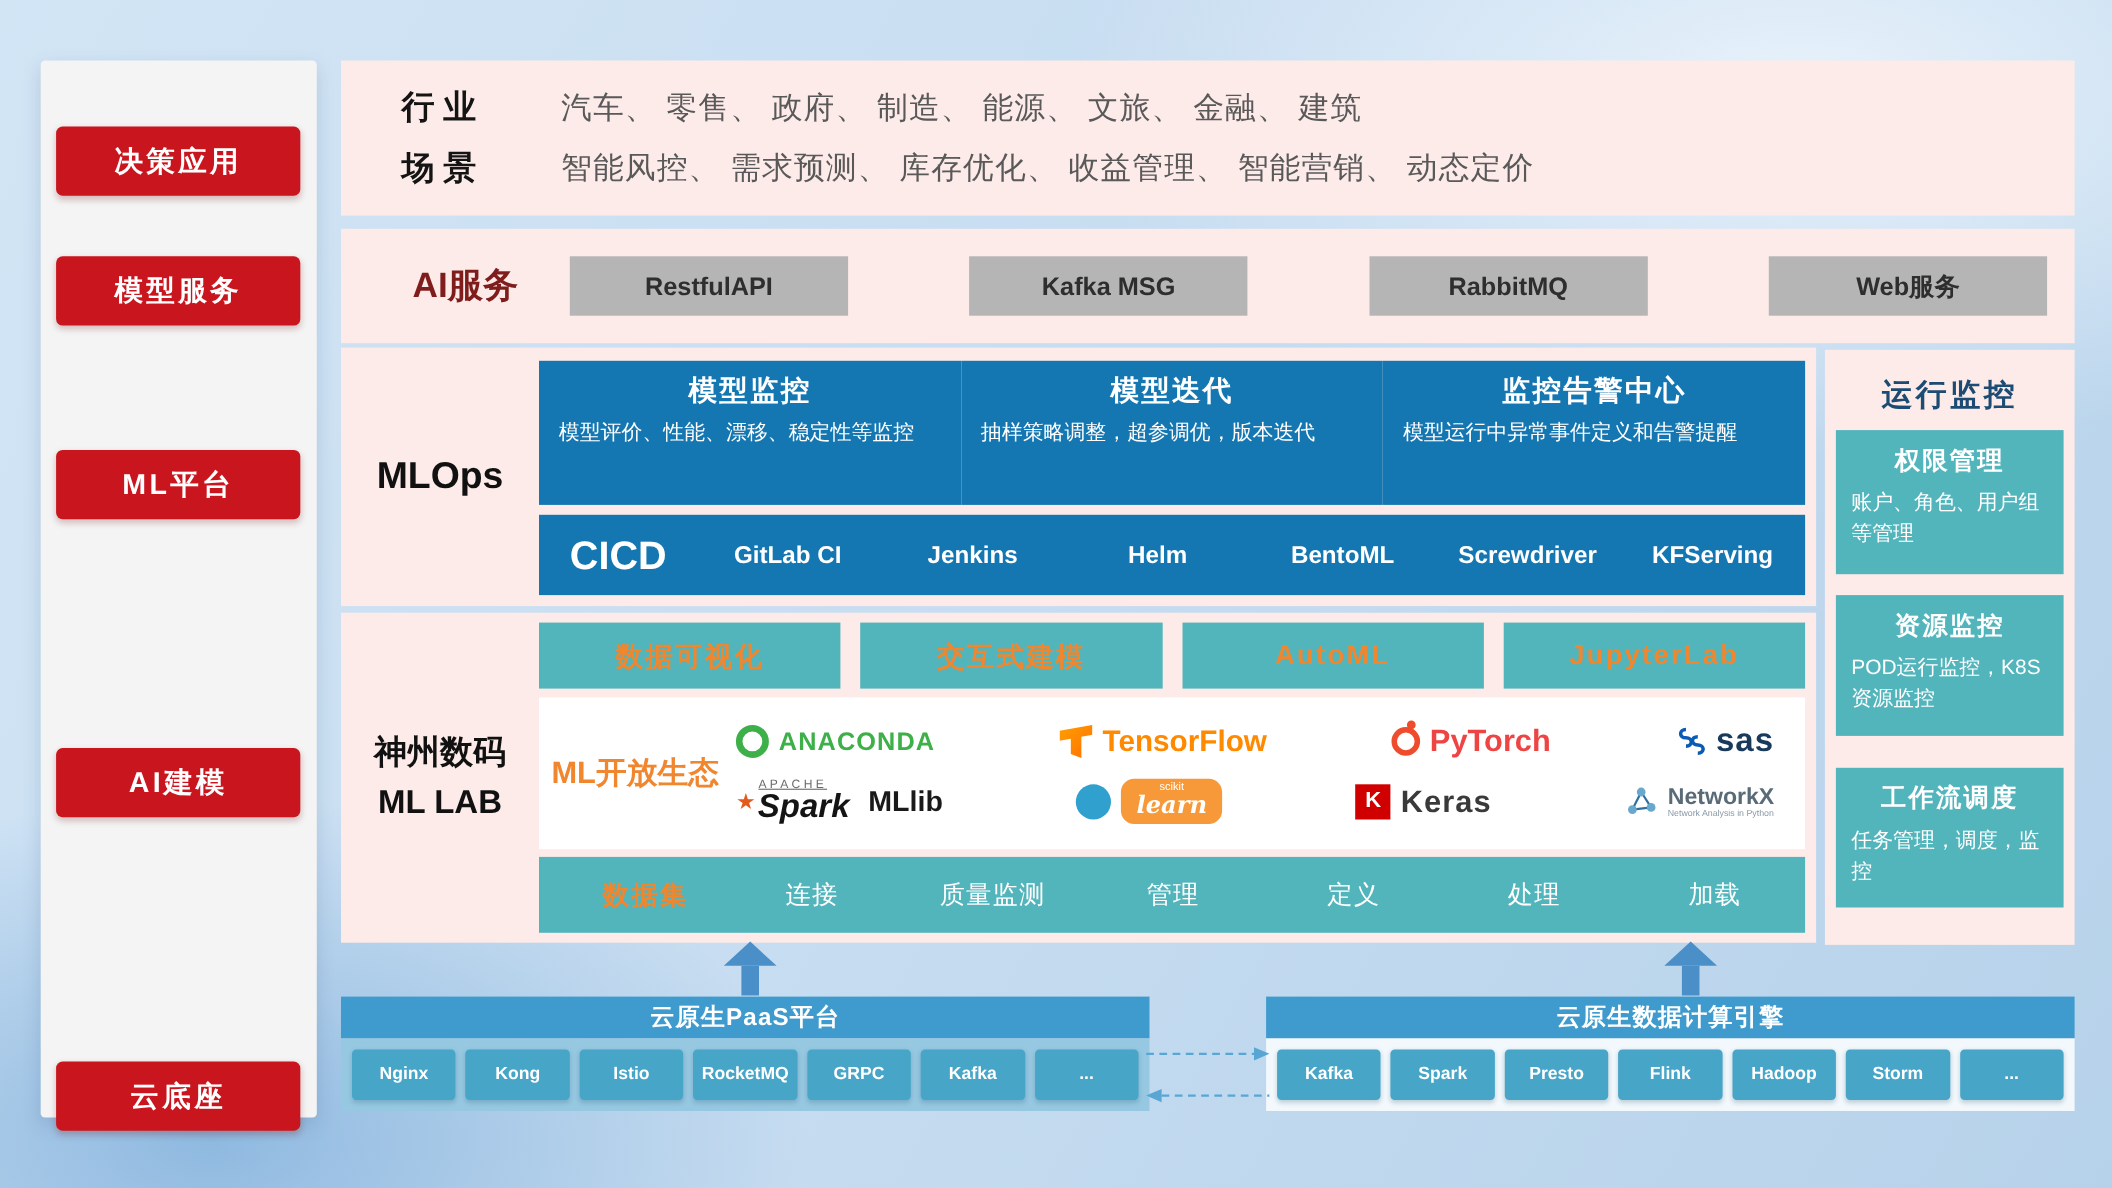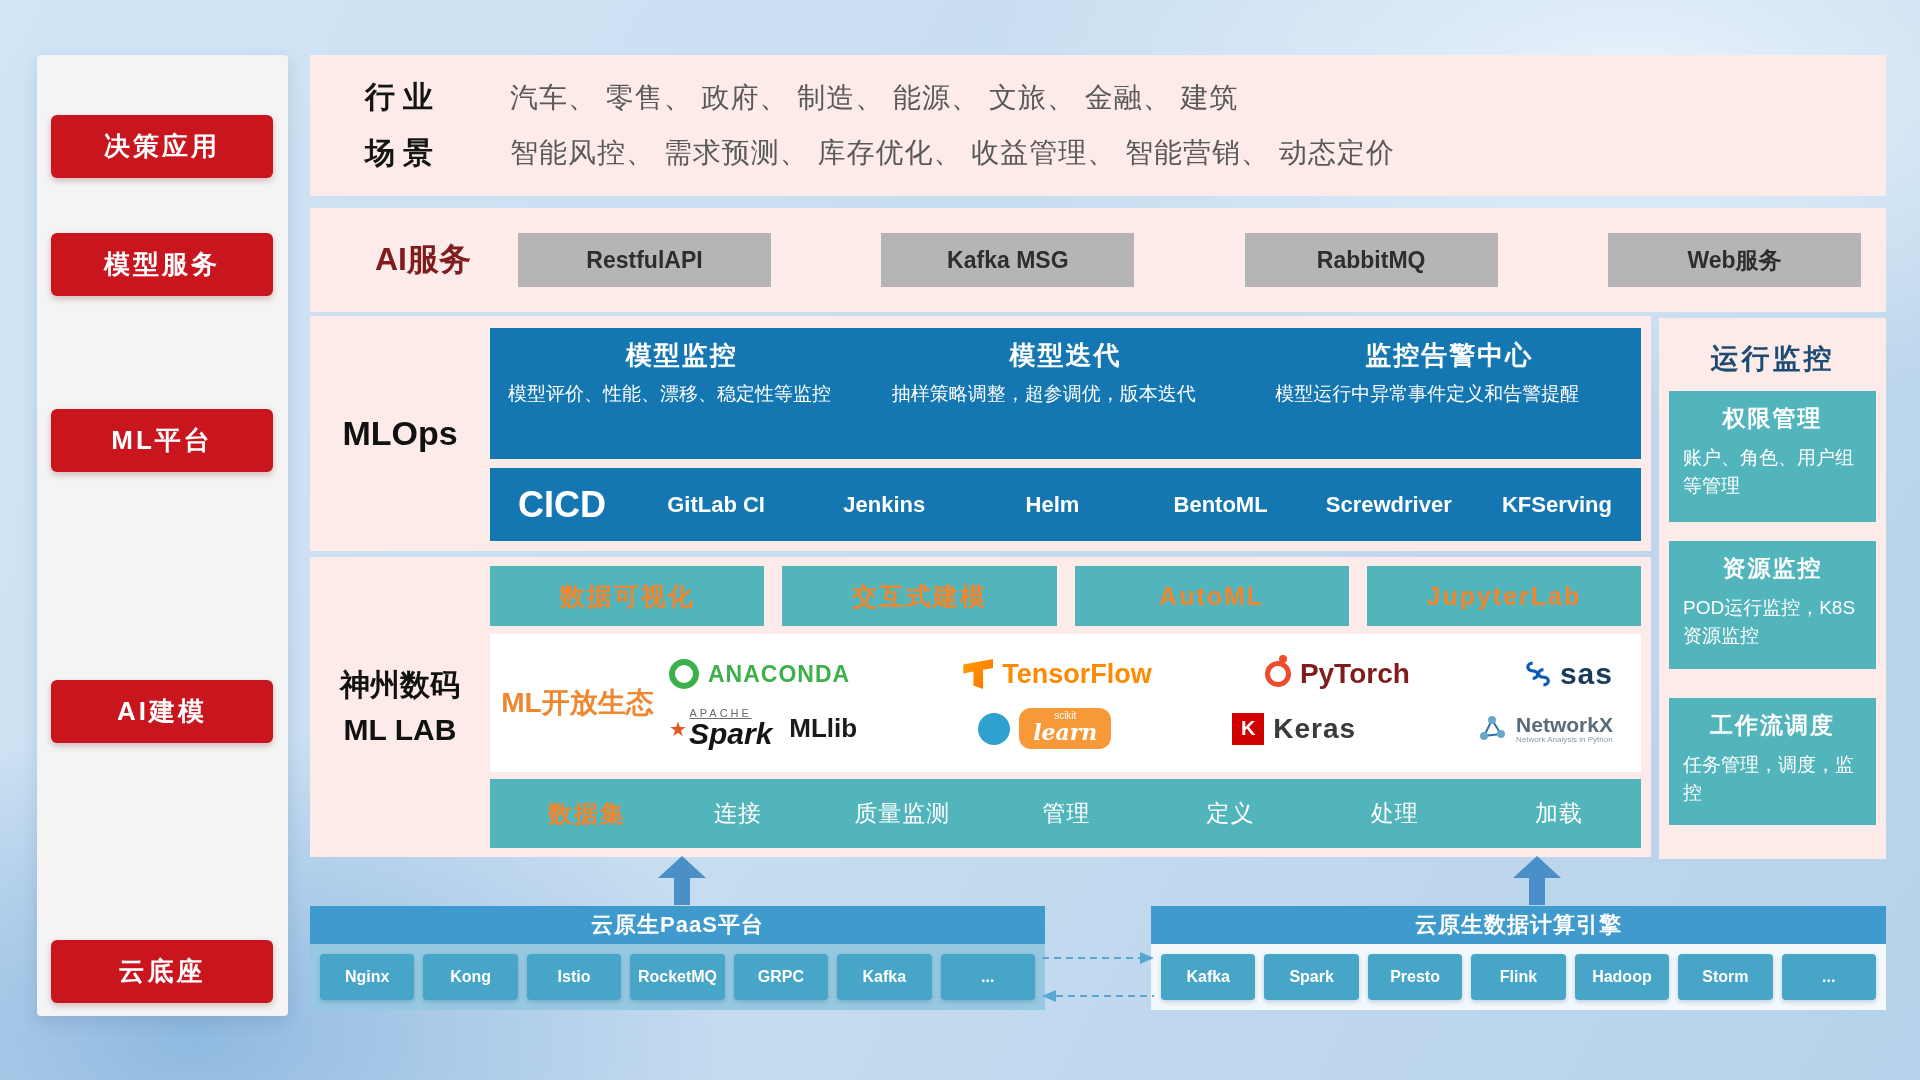--- a/index.html
+++ b/index.html
@@ -11,21 +11,21 @@
       linear-gradient(120deg, #d2e5f5 0%, #c6dcf0 50%, #b6d2ea 100%);
   }
   .panel { position:absolute; background:#fcebe8; }
 
   
   .sidebar { position:absolute; left:37px; top:55px; width:251px; height:961px;
     background:#f4f4f4; border-radius:4px; box-shadow:0 6px 16px rgba(60,90,130,.18); }
   .side-btn { position:absolute; left:14px; width:222px; height:63px; background:#c9151e;
     color:#fff; border-radius:6px; display:flex; align-items:center; justify-content:center;
     font-size:26px; font-weight:bold; letter-spacing:3px; box-shadow:0 3px 6px rgba(120,20,20,.25); }
-  .sb1{top:60px} .sb2{top:178px} .sb3{top:354px} .sb4{top:625px} .sb5{top:885px}
+  .sb1{top:60px} .sb2{top:178px} .sb3{top:354px} .sb4{top:625px} .sb5{top:910px}
 
   
   .row1 { left:310px; top:55px; width:1576px; height:141px; display:flex;
     flex-direction:column; justify-content:space-evenly; padding:8px 0; }
   .kv { display:flex; align-items:center; }
   .kv-label { width:200px; padding-left:55px; font-size:30px; font-weight:bold; color:#141414; letter-spacing:8px; flex:none; }
   .kv-text { font-size:28px; color:#595959; letter-spacing:1px; }
 
   
   .row2 { left:310px; top:208px; width:1576px; height:104px; display:flex; align-items:center; }
@@ -70,21 +70,21 @@
   .logo-row { display:flex; align-items:center; justify-content:space-between; }
   .logo { display:flex; align-items:center; gap:9px; }
   .ana-icon { width:30px; height:30px; border:6px solid #3eb049; border-radius:50%; }
   .ana-text { color:#3eb049; font-weight:bold; font-size:23px; letter-spacing:1px; }
   .tf-icon { width:30px; height:30px; background:linear-gradient(135deg,#ffa000,#ff6f00);
     clip-path:polygon(0% 18%, 100% 0%, 100% 30%, 66% 36%, 66% 100%, 34% 88%, 34% 42%, 0% 48%); }
   .tf-text { color:#ff8a00; font-weight:bold; font-size:27px; }
   .pt-icon { width:26px; height:26px; border:5px solid #ee4c2c; border-radius:50%; position:relative; }
   .pt-icon::after { content:""; position:absolute; width:8px; height:8px; background:#ee4c2c;
     border-radius:50%; top:-11px; right:-1px; }
-  .pt-text { color:#7f1d1d; font-weight:600; font-size:28px;text-align:right; }
+  .pt-text { color:#ef4444; font-weight:600; font-size:28px;text-align:right; }
   .sas-text { color:#1a3a5c; font-weight:bold; font-size:30px; letter-spacing:1px; }
   .spark-block { text-align:center; line-height:1; }
   .spark-apache { display:block; font-size:11px; letter-spacing:3px; color:#6b6b6b;text-decoration:underline; }
   .spark-main { font-size:30px; font-weight:bold; font-style:italic; color:#141414; }
   .spark-star { color:#e25a1c; font-style:normal; font-size:20px; vertical-align:top; margin-right:2px; }
   .mllib-text { font-size:26px; font-weight:bold; color:#1a1a1a; margin-left:8px; }
   .scikit-circle { width:32px; height:32px; border-radius:50%; background:#30a0ce; }
   .scikit-badge { background:#f89939; border-radius:12px; padding:3px 14px 6px; color:#fff; text-align:center; line-height:1; }
   .scikit-top { display:block; font-size:10px; }
   .scikit-main { font-family:"DejaVu Serif", serif; font-style:italic; font-weight:bold; font-size:22px; }

